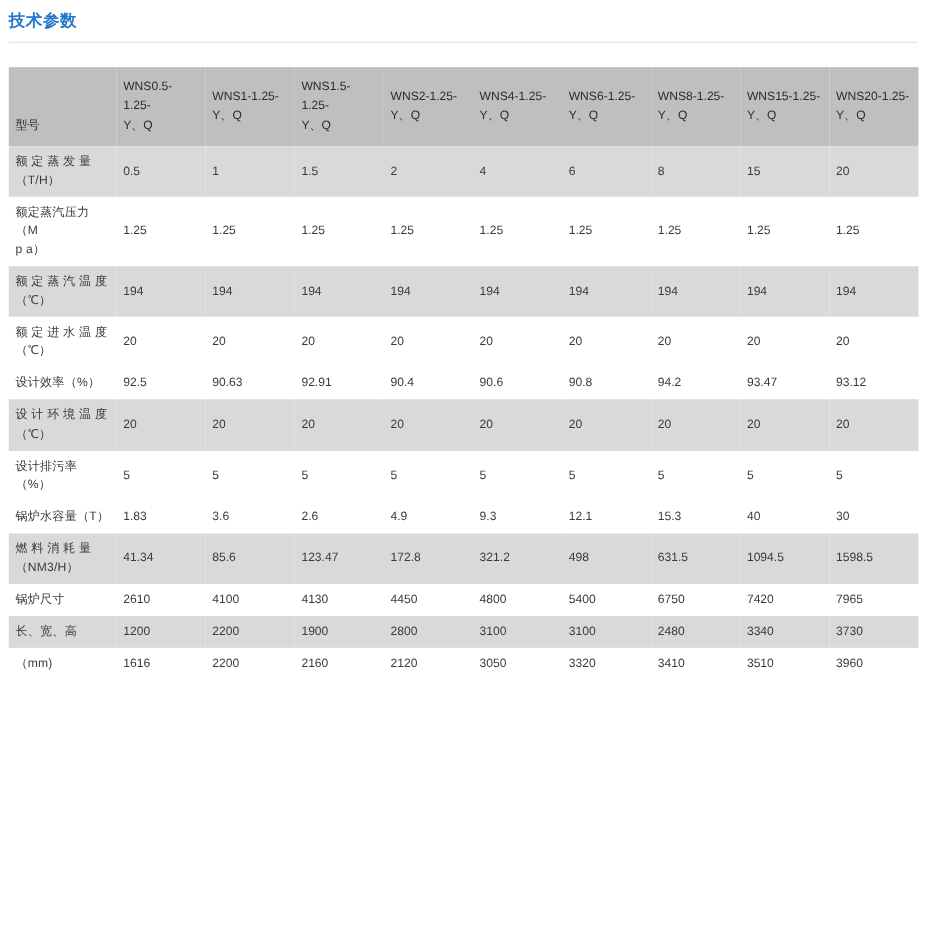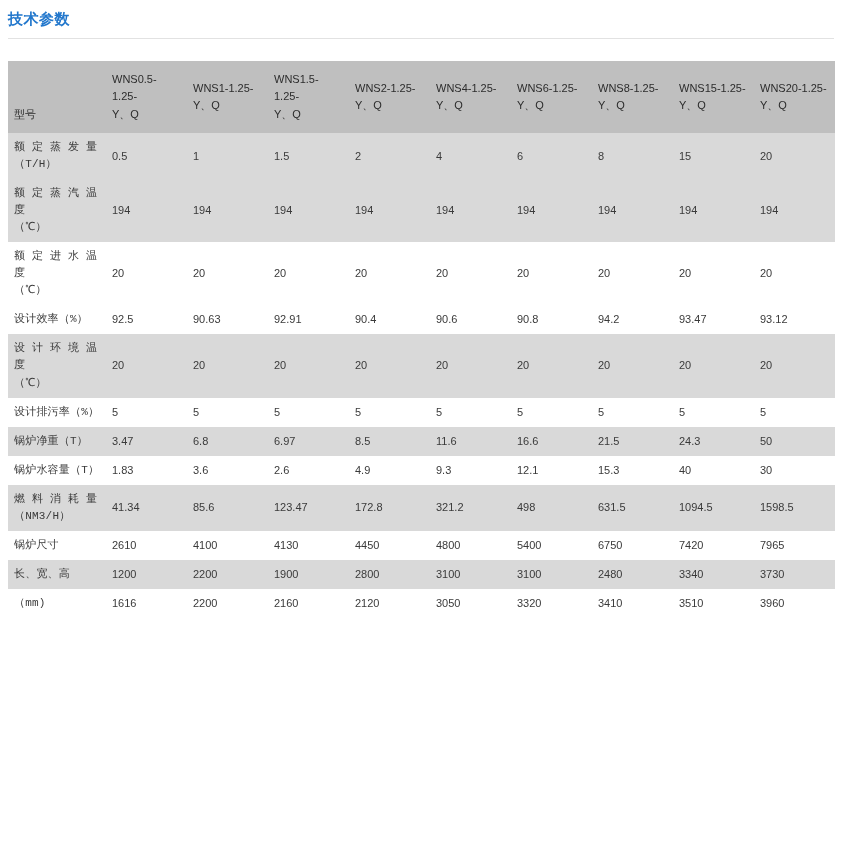--- a/index.html
+++ b/index.html
@@ -70,21 +70,21 @@
   tr.row-plain td {
     background: #ffffff;
   }
   td.label {
     color: #3a3a3a;
     letter-spacing: 0.2px;
   }
   td.val {
     color: #3a3a3a;
   }
-  .lbl-line { display: block; font-family: Liberation Mono, monospace; }
+  .lbl-line { display: block; }
   .model-wrap { display: block; }
   .model-l1 { display: block; }
   .model-l2 { display: block; }
 </style>
 </head>
 <body>
 
 <div class="page">
 
   <div class="section-title">技术参数</div>
@@ -171,20 +171,35 @@
             </td>
             <td class="val">0.5</td>
             <td class="val">1</td>
             <td class="val">1.5</td>
             <td class="val">2</td>
             <td class="val">4</td>
             <td class="val">6</td>
             <td class="val">8</td>
             <td class="val">15</td>
             <td class="val">20</td>
+          </tr>
+          <tr class="row-plain">
+            <td class="label">
+              <span class="lbl-line">额定蒸汽压力（M</span>
+              <span class="lbl-line">p a）</span>
+            </td>
+            <td class="val">1.25</td>
+            <td class="val">1.25</td>
+            <td class="val">1.25</td>
+            <td class="val">1.25</td>
+            <td class="val">1.25</td>
+            <td class="val">1.25</td>
+            <td class="val">1.25</td>
+            <td class="val">1.25</td>
+            <td class="val">1.25</td>
           </tr>
           <tr class="row-alt">
             <td class="label">
               <span class="lbl-line">额 定 蒸 汽 温 度</span>
               <span class="lbl-line">（℃）</span>
             </td>
             <td class="val">194</td>
             <td class="val">194</td>
             <td class="val">194</td>
             <td class="val">194</td>
@@ -245,34 +260,20 @@
             <td class="val">5</td>
             <td class="val">5</td>
             <td class="val">5</td>
             <td class="val">5</td>
             <td class="val">5</td>
             <td class="val">5</td>
             <td class="val">5</td>
             <td class="val">5</td>
             <td class="val">5</td>
           </tr>
-          <tr class="row-alt">
-            <td class="label">
-              <span class="lbl-line">锅炉净重（T）</span>
-            </td>
-            <td class="val">3.47</td>
-            <td class="val">6.8</td>
-            <td class="val">6.97</td>
-            <td class="val">8.5</td>
-            <td class="val">11.6</td>
-            <td class="val">16.6</td>
-            <td class="val">21.5</td>
-            <td class="val">24.3</td>
-            <td class="val">50</td>
-          </tr>
           <tr class="row-plain">
             <td class="label">
               <span class="lbl-line">锅炉水容量（T）</span>
             </td>
             <td class="val">1.83</td>
             <td class="val">3.6</td>
             <td class="val">2.6</td>
             <td class="val">4.9</td>
             <td class="val">9.3</td>
             <td class="val">12.1</td>

